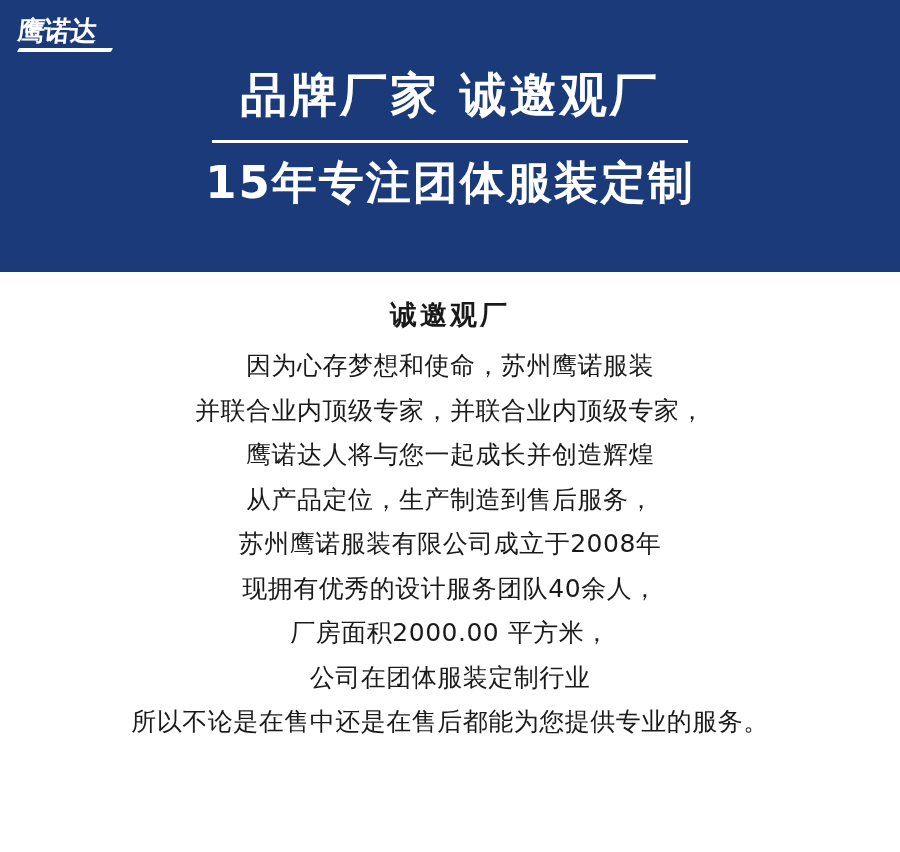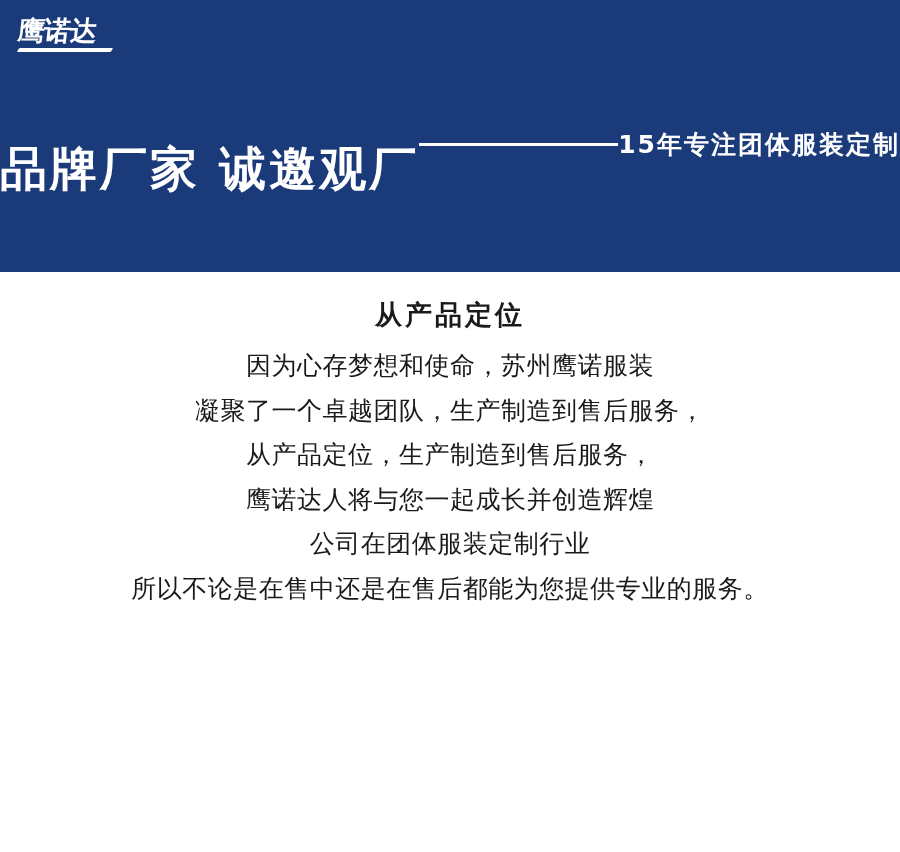--- a/index.html
+++ b/index.html
@@ -56,21 +56,21 @@
     transform: skewX(-30deg);
     border-radius: 1px;
   }
   .banner-center {
     position: absolute;
     left: 0;
     right: 0;
     top: 0;
     height: 272px;
     display: flex;
-    flex-direction: row;
+    flex-direction: column;
     align-items: center;
     justify-content: flex-start;
   }
   .banner-title {
     margin-top: 66px;
     color: #ffffff;
     font-family: "DejaVu Sans", sans-serif;
     font-size: 47px;
     font-weight: bold;
     letter-spacing: 3px;
@@ -80,21 +80,21 @@
   .banner-rule {
     margin-top: 16px;
     width: 476px;
     height: 3px;
     background: #ffffff;
   }
   .banner-sub {
     margin-top: 18px;
     color: #ffffff;
     font-family: "DejaVu Sans", sans-serif;
-    font-size: 25px;
+    font-size: 45px;
     font-weight: bold;
     letter-spacing: 2px;
     line-height: 44px;
     white-space: nowrap;
     text-align: center;
   }
 
   
   .about {
     width: 900px;
@@ -136,24 +136,27 @@
 
     <div class="banner-center">
       <div class="banner-title">品牌厂家  诚邀观厂</div>
       <div class="banner-rule"></div>
       <div class="banner-sub">15年专注团体服装定制</div>
     </div>
 
   </div>
 
   <div class="about">
-    <div class="about-heading">从产品定位</div>
+    <div class="about-heading">诚邀观厂</div>
     <div class="about-lines">
       <div class="about-line">因为心存梦想和使命，苏州鹰诺服装</div>
-      <div class="about-line">凝聚了一个卓越团队，生产制造到售后服务，</div>
+      <div class="about-line">并联合业内顶级专家，并联合业内顶级专家，</div>
+      <div class="about-line">鹰诺达人将与您一起成长并创造辉煌</div>
       <div class="about-line">从产品定位，生产制造到售后服务，</div>
-      <div class="about-line">鹰诺达人将与您一起成长并创造辉煌</div>
+      <div class="about-line">苏州鹰诺服装有限公司成立于2008年</div>
+      <div class="about-line">现拥有优秀的设计服务团队40余人，</div>
+      <div class="about-line">厂房面积2000.00 平方米，</div>
       <div class="about-line">公司在团体服装定制行业</div>
       <div class="about-line">所以不论是在售中还是在售后都能为您提供专业的服务。</div>
     </div>
   </div>
 
 </div>
 
 </body></html>

